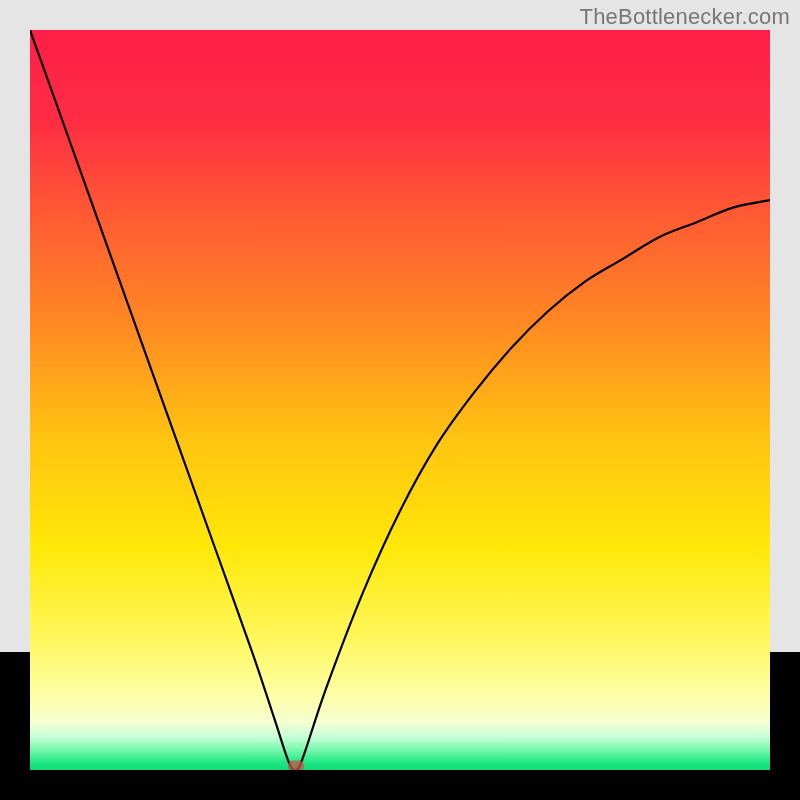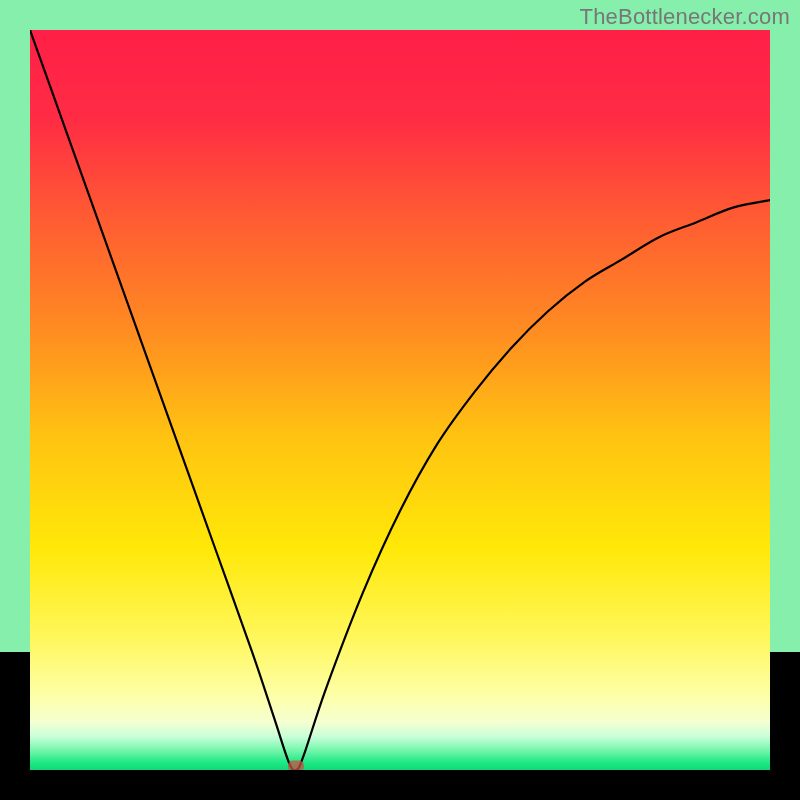--- a/index.html
+++ b/index.html
@@ -9,21 +9,21 @@
     height: 800px;
     background: #000;
     overflow: hidden;
     font-family: Arial, Helvetica, sans-serif;
   }
   .frame {
     position: absolute;
     left: 0; top: 0;
     width: 800px;
     height: 652px;
-    background: #86efac;
+    background: #e5e5e5;
   }
   .plot-area {
     position: absolute;
     left: 30px;
     top: 30px;
     width: 740px;
     height: 740px;
     overflow: hidden;
   }
   .gradient {

